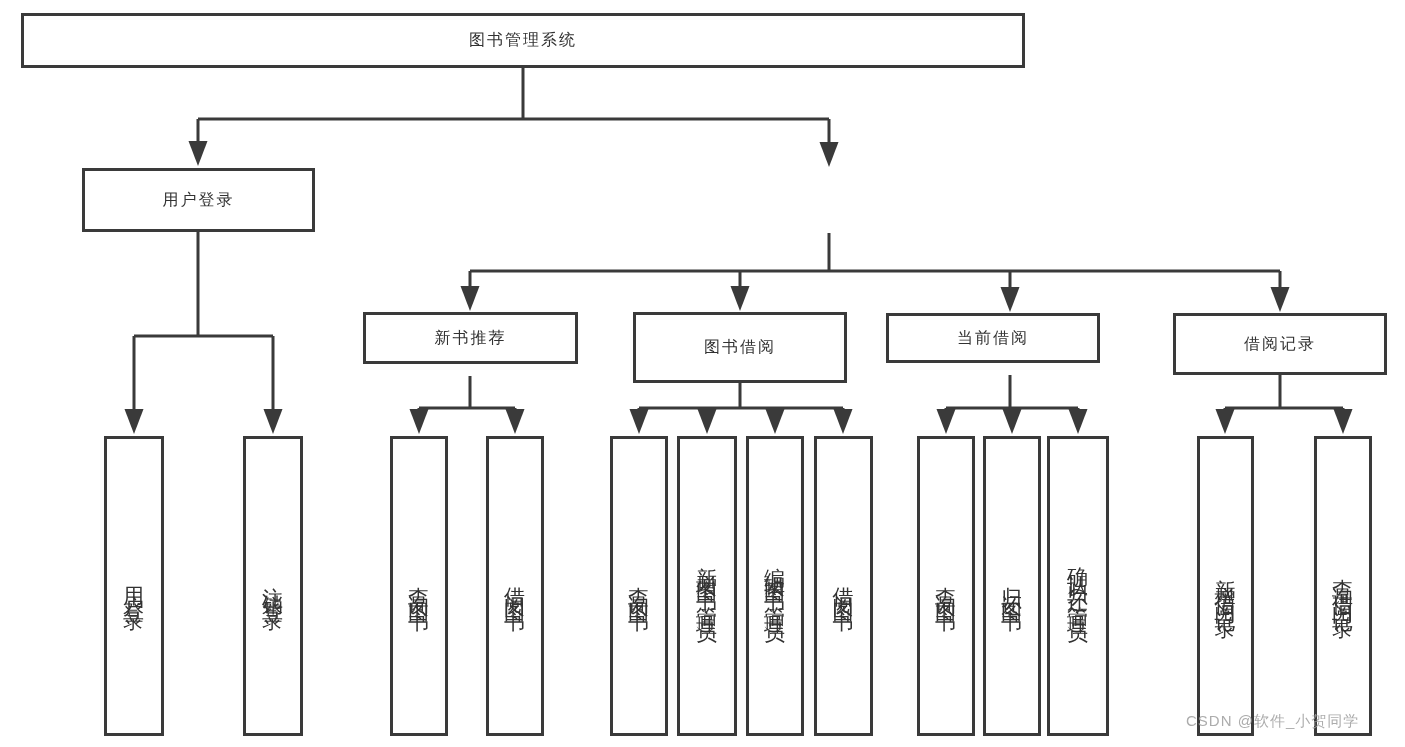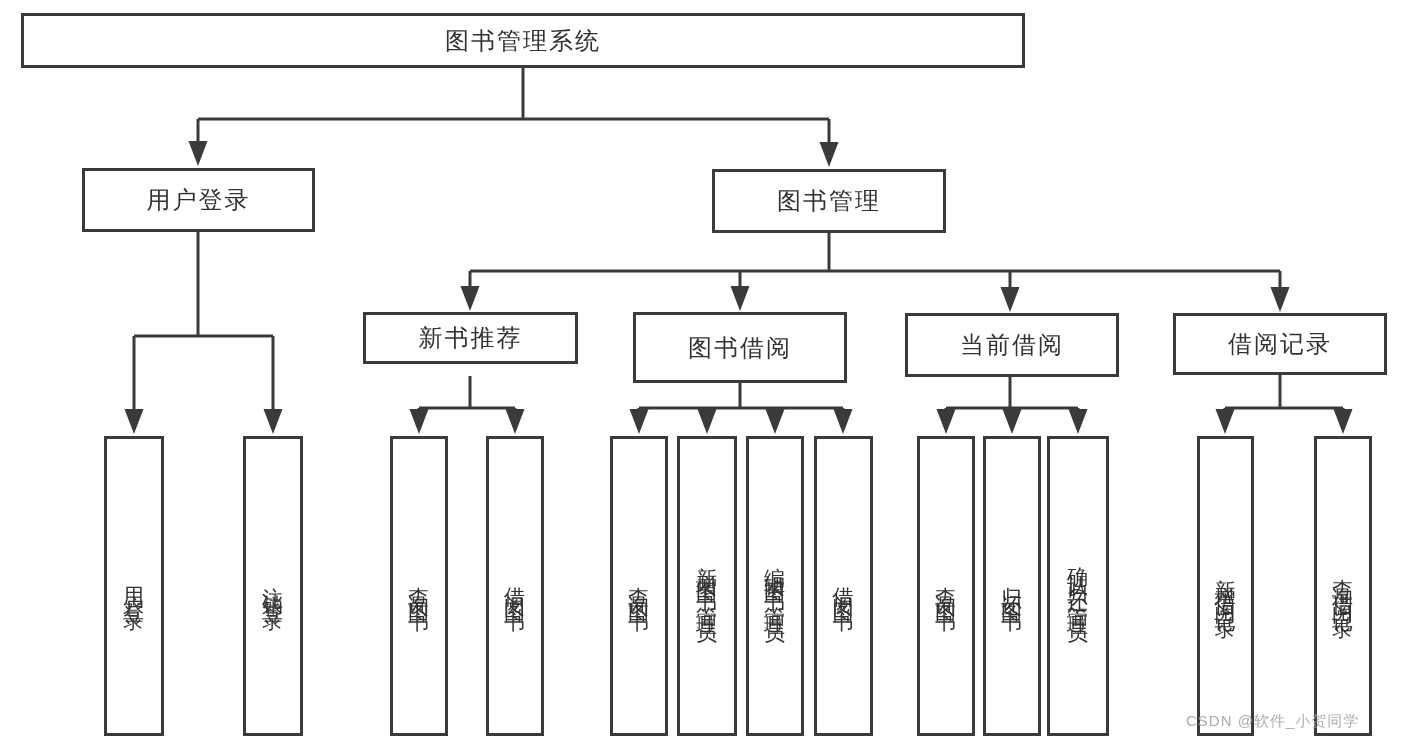--- a/index.html
+++ b/index.html
@@ -6,21 +6,21 @@
   .canvas {
     position:relative; width:1405px; height:747px; background:#ffffff;
     font-family:"Liberation Sans","DejaVu Sans",sans-serif; overflow:hidden;
   }
   svg.wires { position:absolute; left:0; top:0; width:1405px; height:747px; }
   .wire { stroke:#3a3a3a; stroke-width:3; fill:none; }
   .ah   { fill:#3a3a3a; stroke:none; }
   .hbox {
     position:absolute; box-sizing:border-box; background:#ffffff;
     border:3px solid #3a3a3a; display:flex; align-items:center; justify-content:center;
-    font-size:24px; letter-spacing:2px; color:#323232; white-space:nowrap;
+    font-size:16px; letter-spacing:2px; color:#323232; white-space:nowrap;
   }
   .vbox {
     position:absolute; box-sizing:border-box; background:#ffffff;
     border:3px solid #3a3a3a; top:436px; height:300px;
     display:flex; align-items:center; justify-content:center;
   }
   .vbox span {
     writing-mode:vertical-rl; text-orientation:mixed;
     font-size:21px; letter-spacing:8px; line-height:1; color:#323232; white-space:nowrap;
   }
@@ -73,25 +73,24 @@
     <g>
       <path class="wire" d="M1280 375 V408 M1225 408 H1343 M1225 408 V410 M1343 408 V410"></path>
       <polygon class="ah" points="1215.5,409 1234.5,409 1225,434"></polygon>
       <polygon class="ah" points="1333.5,409 1352.5,409 1343,434"></polygon>
     </g>
   </svg>
 
   <div class="hbox" style="left:21px;top:13px;width:1004px;height:55px">图书管理系统</div>
 
   <div class="hbox" style="left:82px;top:168px;width:233px;height:64px">用户登录</div>
-  <div class="hbox" style="left:712px;top:169px;width:234px;height:64px">图书管理</div>
 
   <div class="hbox" style="left:363px;top:312px;width:215px;height:52px">新书推荐</div>
   <div class="hbox" style="left:633px;top:312px;width:214px;height:71px">图书借阅</div>
-  <div class="hbox" style="left:905px;top:313px;width:214px;height:64px">当前借阅</div>
+  <div class="hbox" style="left:886px;top:313px;width:214px;height:50px">当前借阅</div>
   <div class="hbox" style="left:1173px;top:313px;width:214px;height:62px">借阅记录</div>
 
   <div class="vbox" style="left:104px;width:60px">
     <span>用户登录</span>
     </div>
   <div class="vbox" style="left:243px;width:60px">
     <span>注销登录</span>
     </div>
 
   <div class="vbox" style="left:390px;width:58px">

